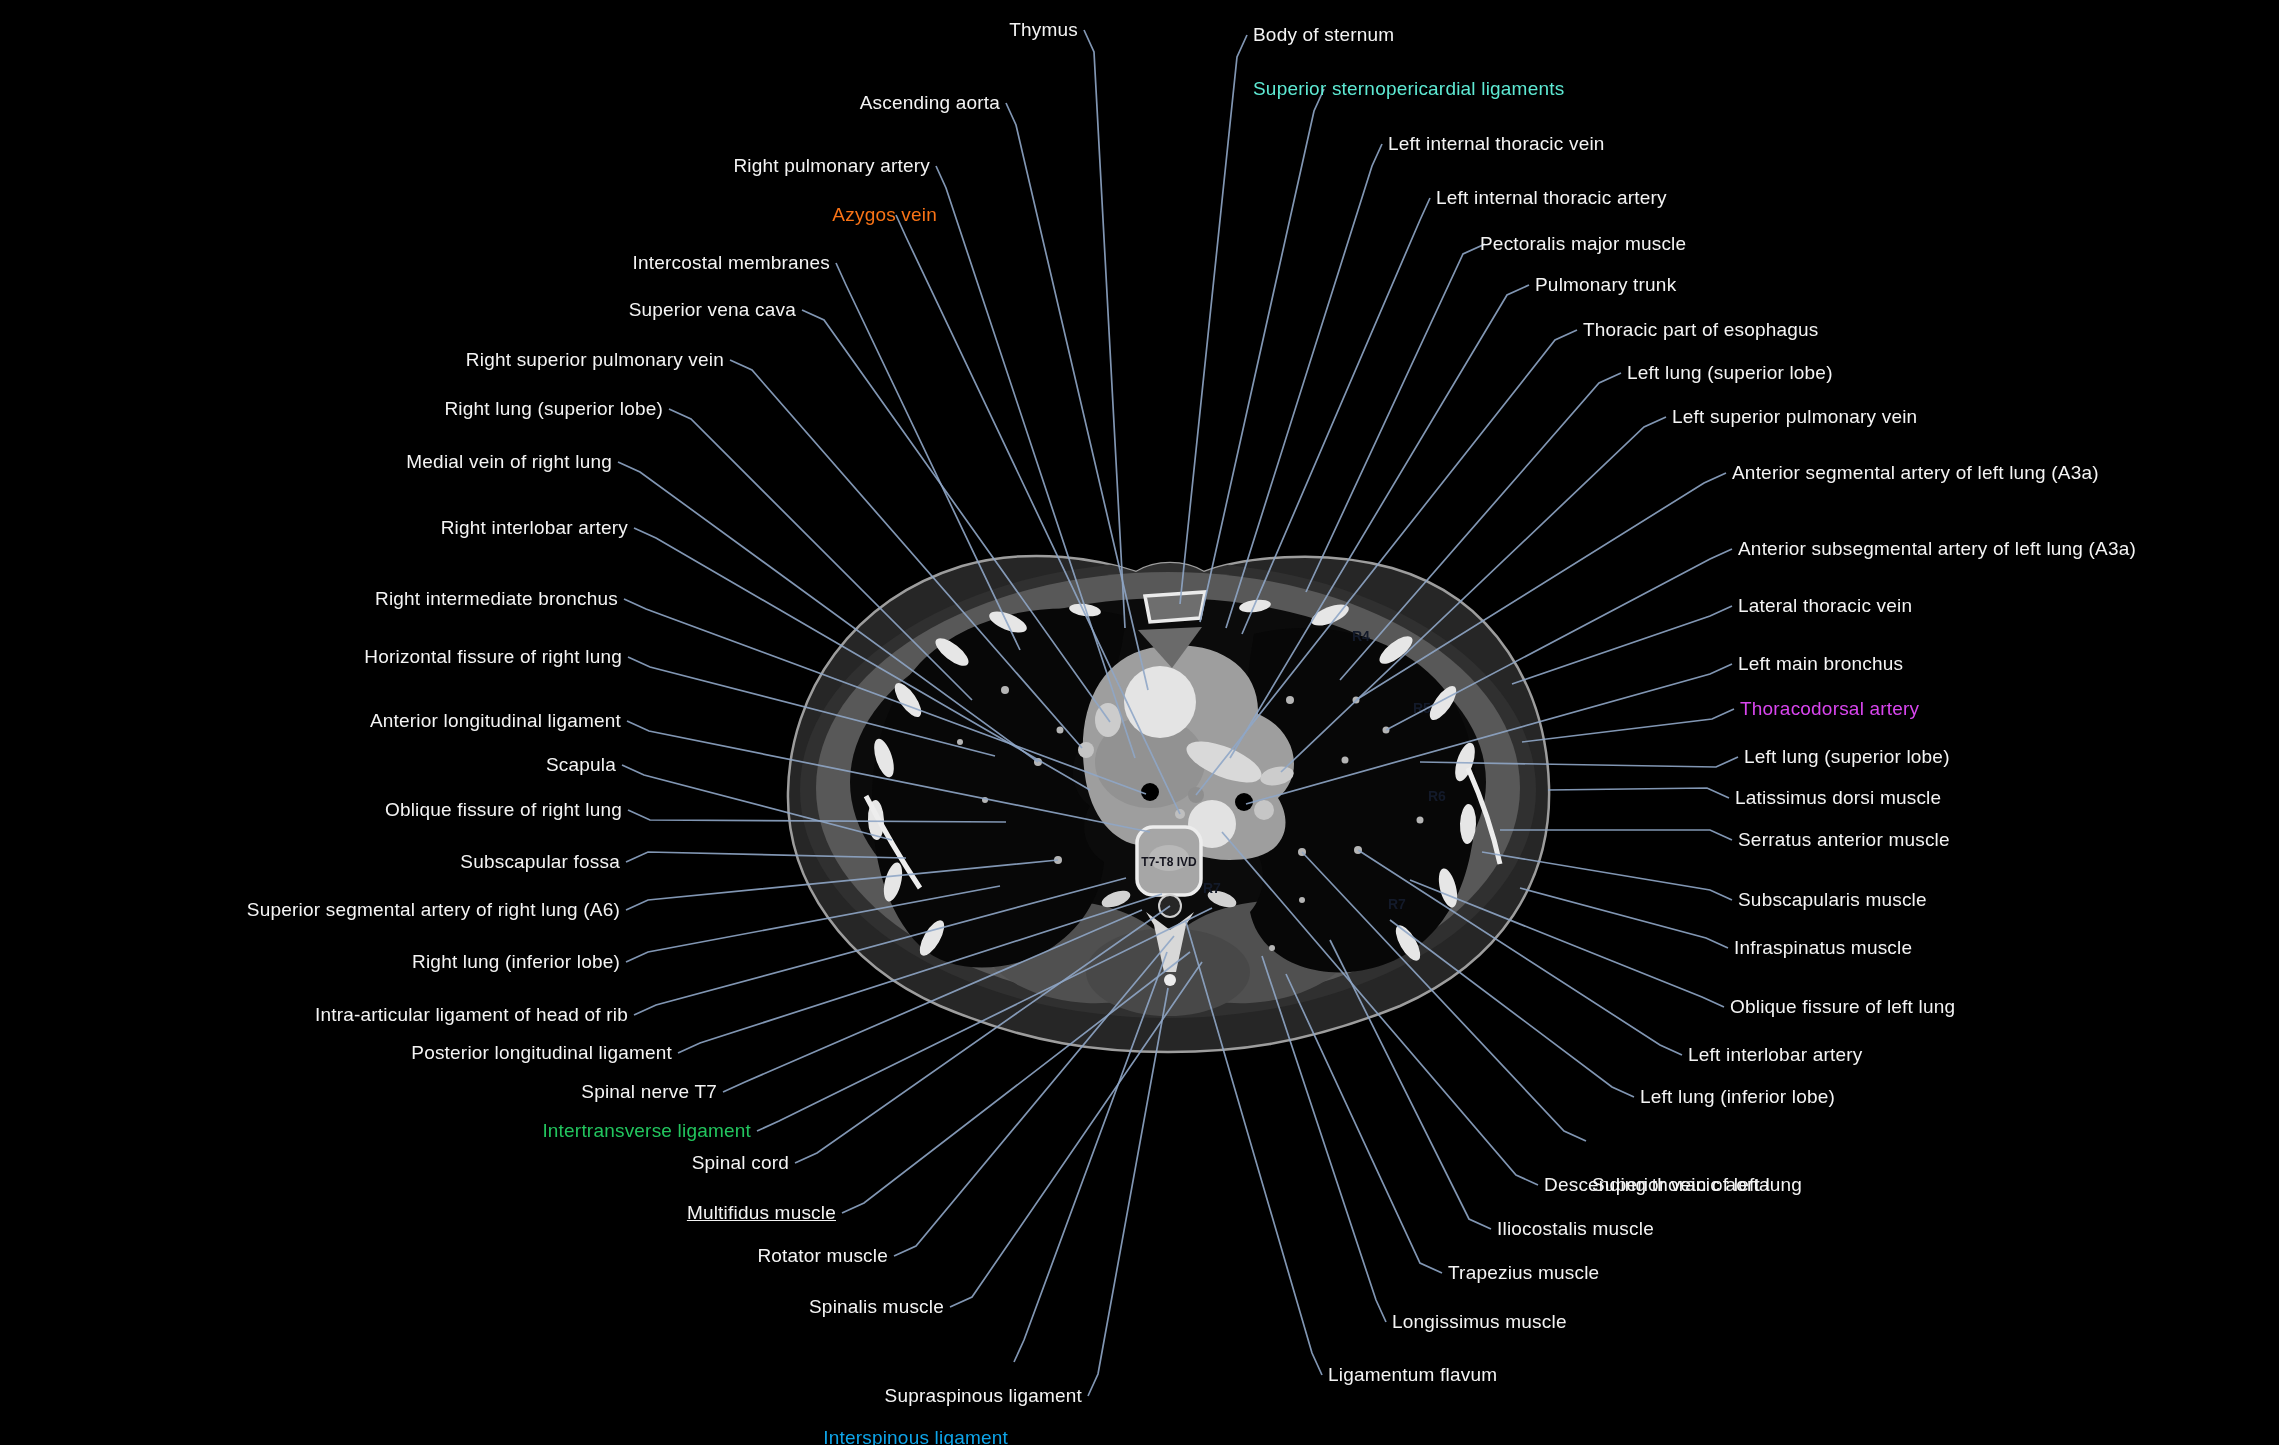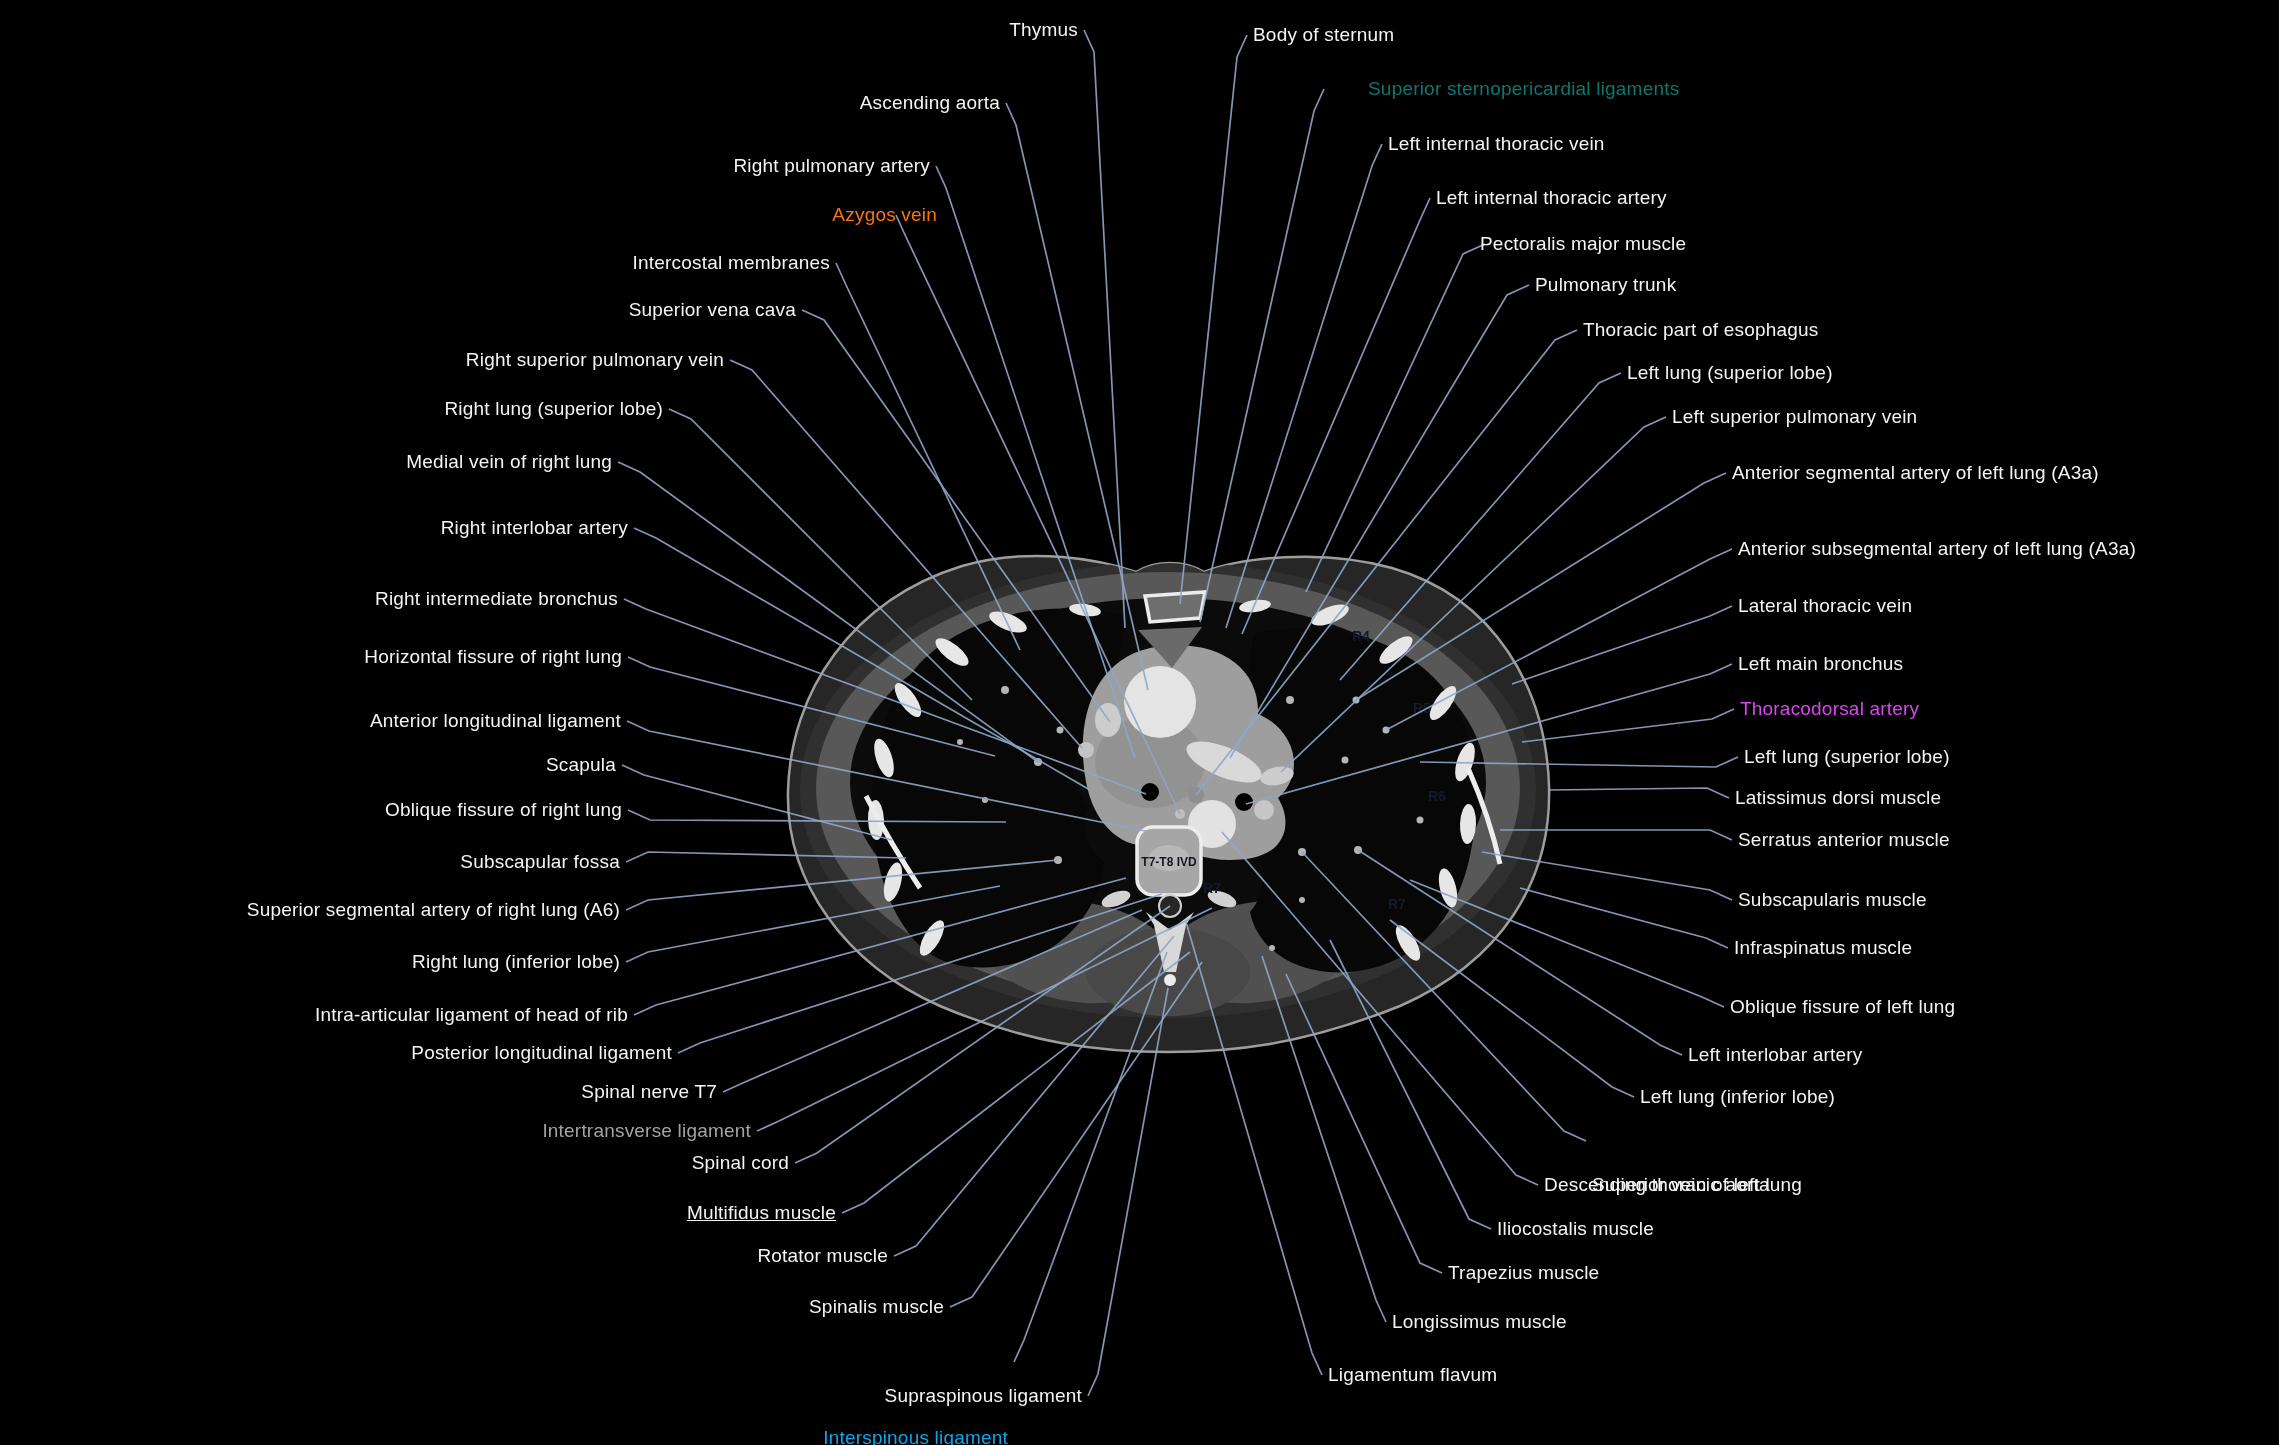--- a/index.html
+++ b/index.html
@@ -208,29 +208,29 @@
       <div class="label r" style="top: 657px; right: 1657px; color: rgb(244, 244, 244);">Horizontal fissure of right lung</div>
       <div class="label r" style="top: 721px; right: 1658px; color: rgb(244, 244, 244);">Anterior longitudinal ligament</div>
       <div class="label r" style="top: 765px; right: 1663px; color: rgb(244, 244, 244);">Scapula</div>
       <div class="label r" style="top: 810px; right: 1657px; color: rgb(244, 244, 244);">Oblique fissure of right lung</div>
       <div class="label r" style="top: 862px; right: 1659px; color: rgb(244, 244, 244);">Subscapular fossa</div>
       <div class="label r" style="top: 910px; right: 1659px; color: rgb(244, 244, 244);">Superior segmental artery of right lung (A6)</div>
       <div class="label r" style="top: 962px; right: 1659px; color: rgb(244, 244, 244);">Right lung (inferior lobe)</div>
       <div class="label r" style="top: 1015px; right: 1651px; color: rgb(244, 244, 244);">Intra-articular ligament of head of rib</div>
       <div class="label r" style="top: 1053px; right: 1607px; color: rgb(244, 244, 244);">Posterior longitudinal ligament</div>
       <div class="label r" style="top: 1092px; right: 1562px; color: rgb(244, 244, 244);">Spinal nerve T7</div>
-      <div class="label r" style="top: 1131px; right: 1528px; color: #a3a3a3;">Intertransverse ligament</div>
+      <div class="label r" style="top: 1131px; right: 1528px; color: #22c55e;">Intertransverse ligament</div>
       <div class="label r" style="top: 1163px; right: 1490px; color: rgb(244, 244, 244);">Spinal cord</div>
       <div class="label r" style="top: 1213px; right: 1443px; color: rgb(244, 244, 244); text-decoration: underline;">Multifidus muscle</div>
       <div class="label r" style="top: 1256px; right: 1391px; color: rgb(244, 244, 244);">Rotator muscle</div>
       <div class="label r" style="top: 1307px; right: 1335px; color: rgb(244, 244, 244);">Spinalis muscle</div>
       <div class="label r" style="top: 1438px; right: 1271px; color: #0ea5e9; text-align: center;">Interspinous ligament</div>
       <div class="label r" style="top: 1396px; right: 1197px; color: rgb(244, 244, 244);">Supraspinous ligament</div>
       <div class="label" style="top: 35px; left: 1253px; color: rgb(244, 244, 244);">Body of sternum</div>
-      <div class="label" style="top: 89px; left: 1368px; color: #0f766e;">Superior sternopericardial ligaments</div>
+      <div class="label" style="top: 89px; left: 1253px; color: #5eead4;">Superior sternopericardial ligaments</div>
       <div class="label" style="top: 144px; left: 1388px; color: rgb(244, 244, 244);">Left internal thoracic vein</div>
       <div class="label" style="top: 198px; left: 1436px; color: rgb(244, 244, 244);">Left internal thoracic artery</div>
       <div class="label" style="top: 244px; left: 1480px; color: rgb(244, 244, 244);">Pectoralis major muscle</div>
       <div class="label" style="top: 285px; left: 1535px; color: rgb(244, 244, 244);">Pulmonary trunk</div>
       <div class="label" style="top: 330px; left: 1583px; color: rgb(244, 244, 244);">Thoracic part of esophagus</div>
       <div class="label" style="top: 373px; left: 1627px; color: rgb(244, 244, 244);">Left lung (superior lobe)</div>
       <div class="label" style="top: 417px; left: 1672px; color: rgb(244, 244, 244);">Left superior pulmonary vein</div>
       <div class="label" style="top: 473px; left: 1732px; color: rgb(244, 244, 244);">Anterior segmental artery of left lung (A3a)</div>
       <div class="label" style="top: 549px; left: 1738px; color: rgb(244, 244, 244);">Anterior subsegmental artery of left lung (A3a)</div>
       <div class="label" style="top: 606px; left: 1738px; color: rgb(244, 244, 244);">Lateral thoracic vein</div>

